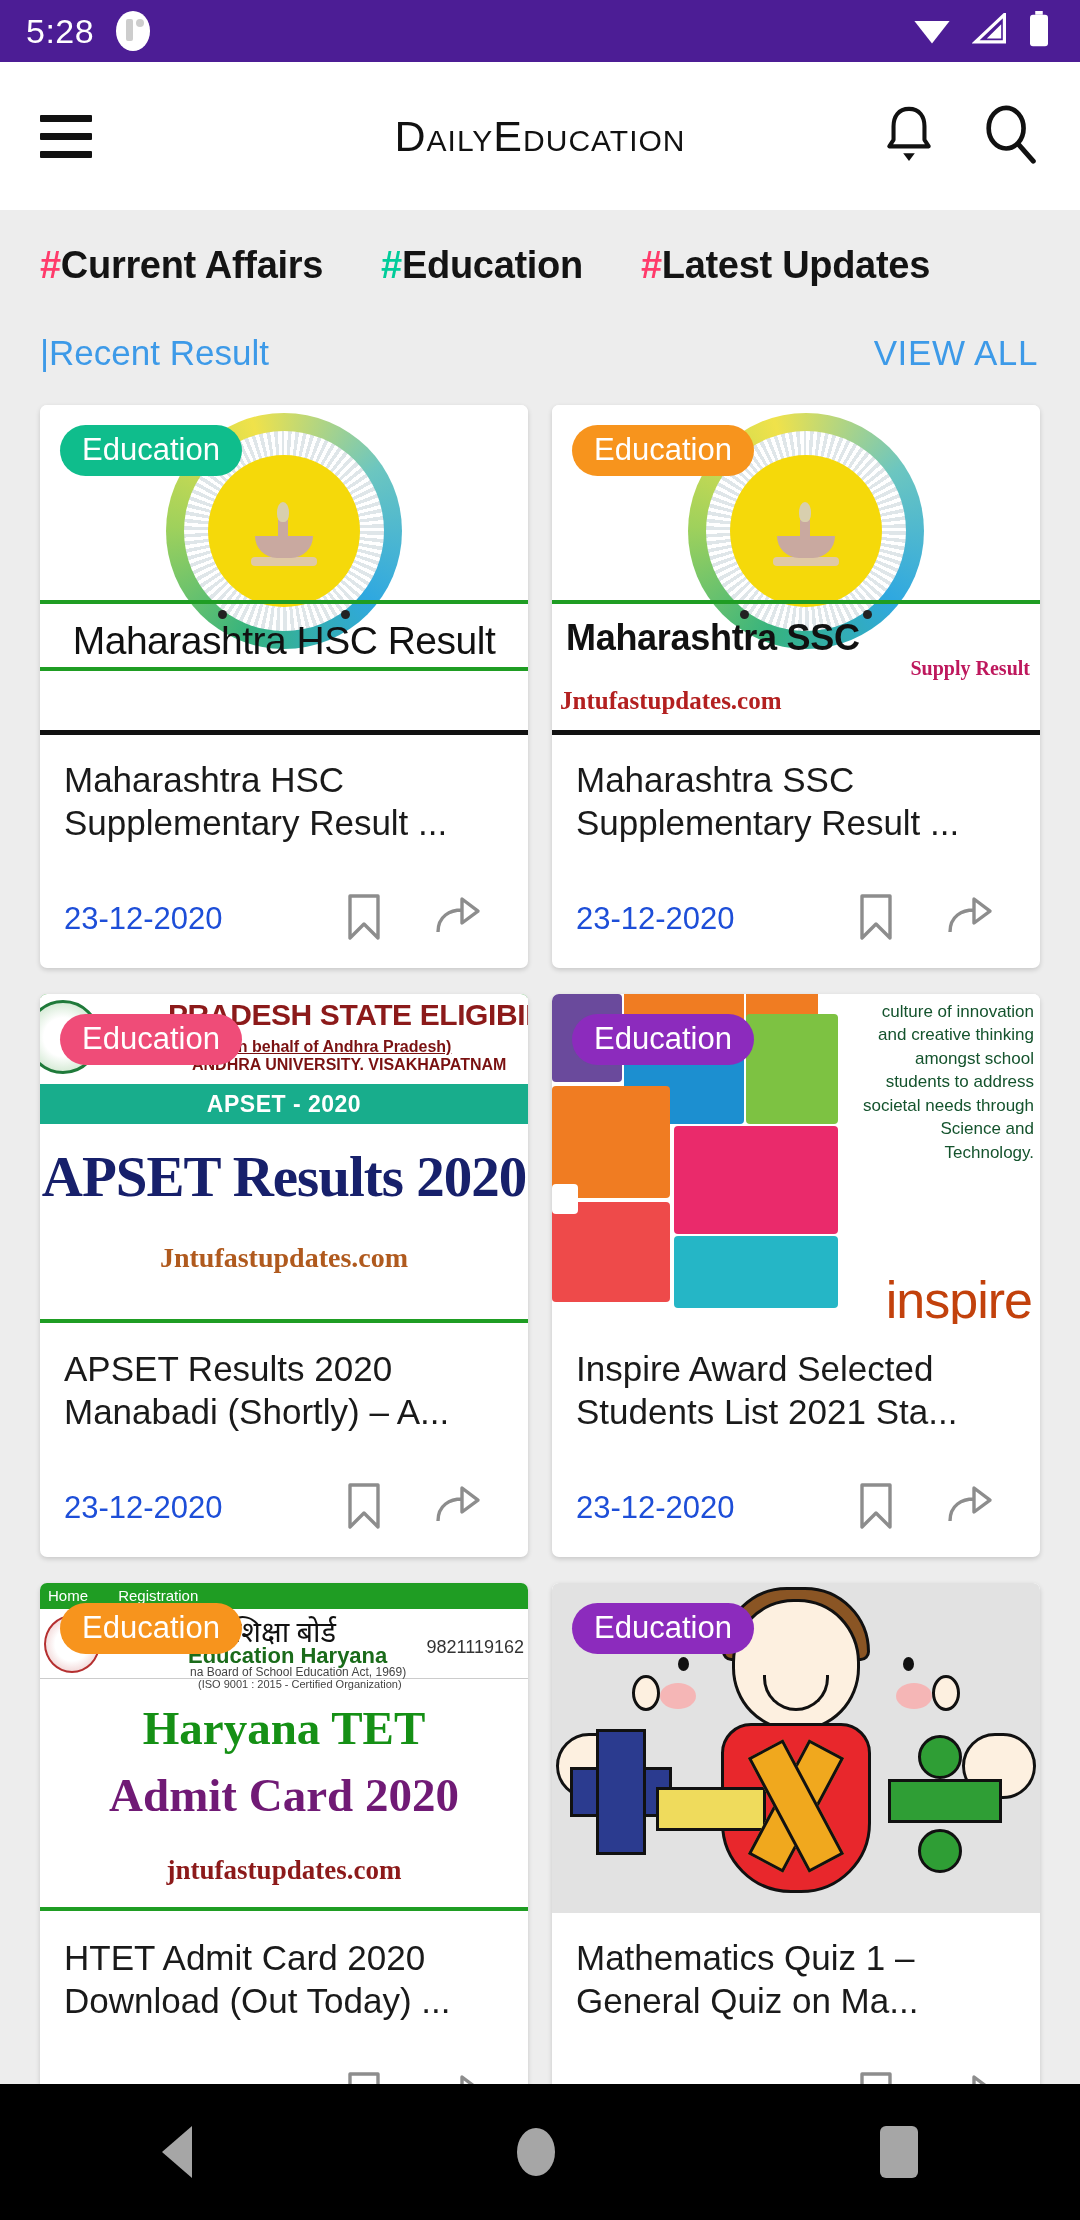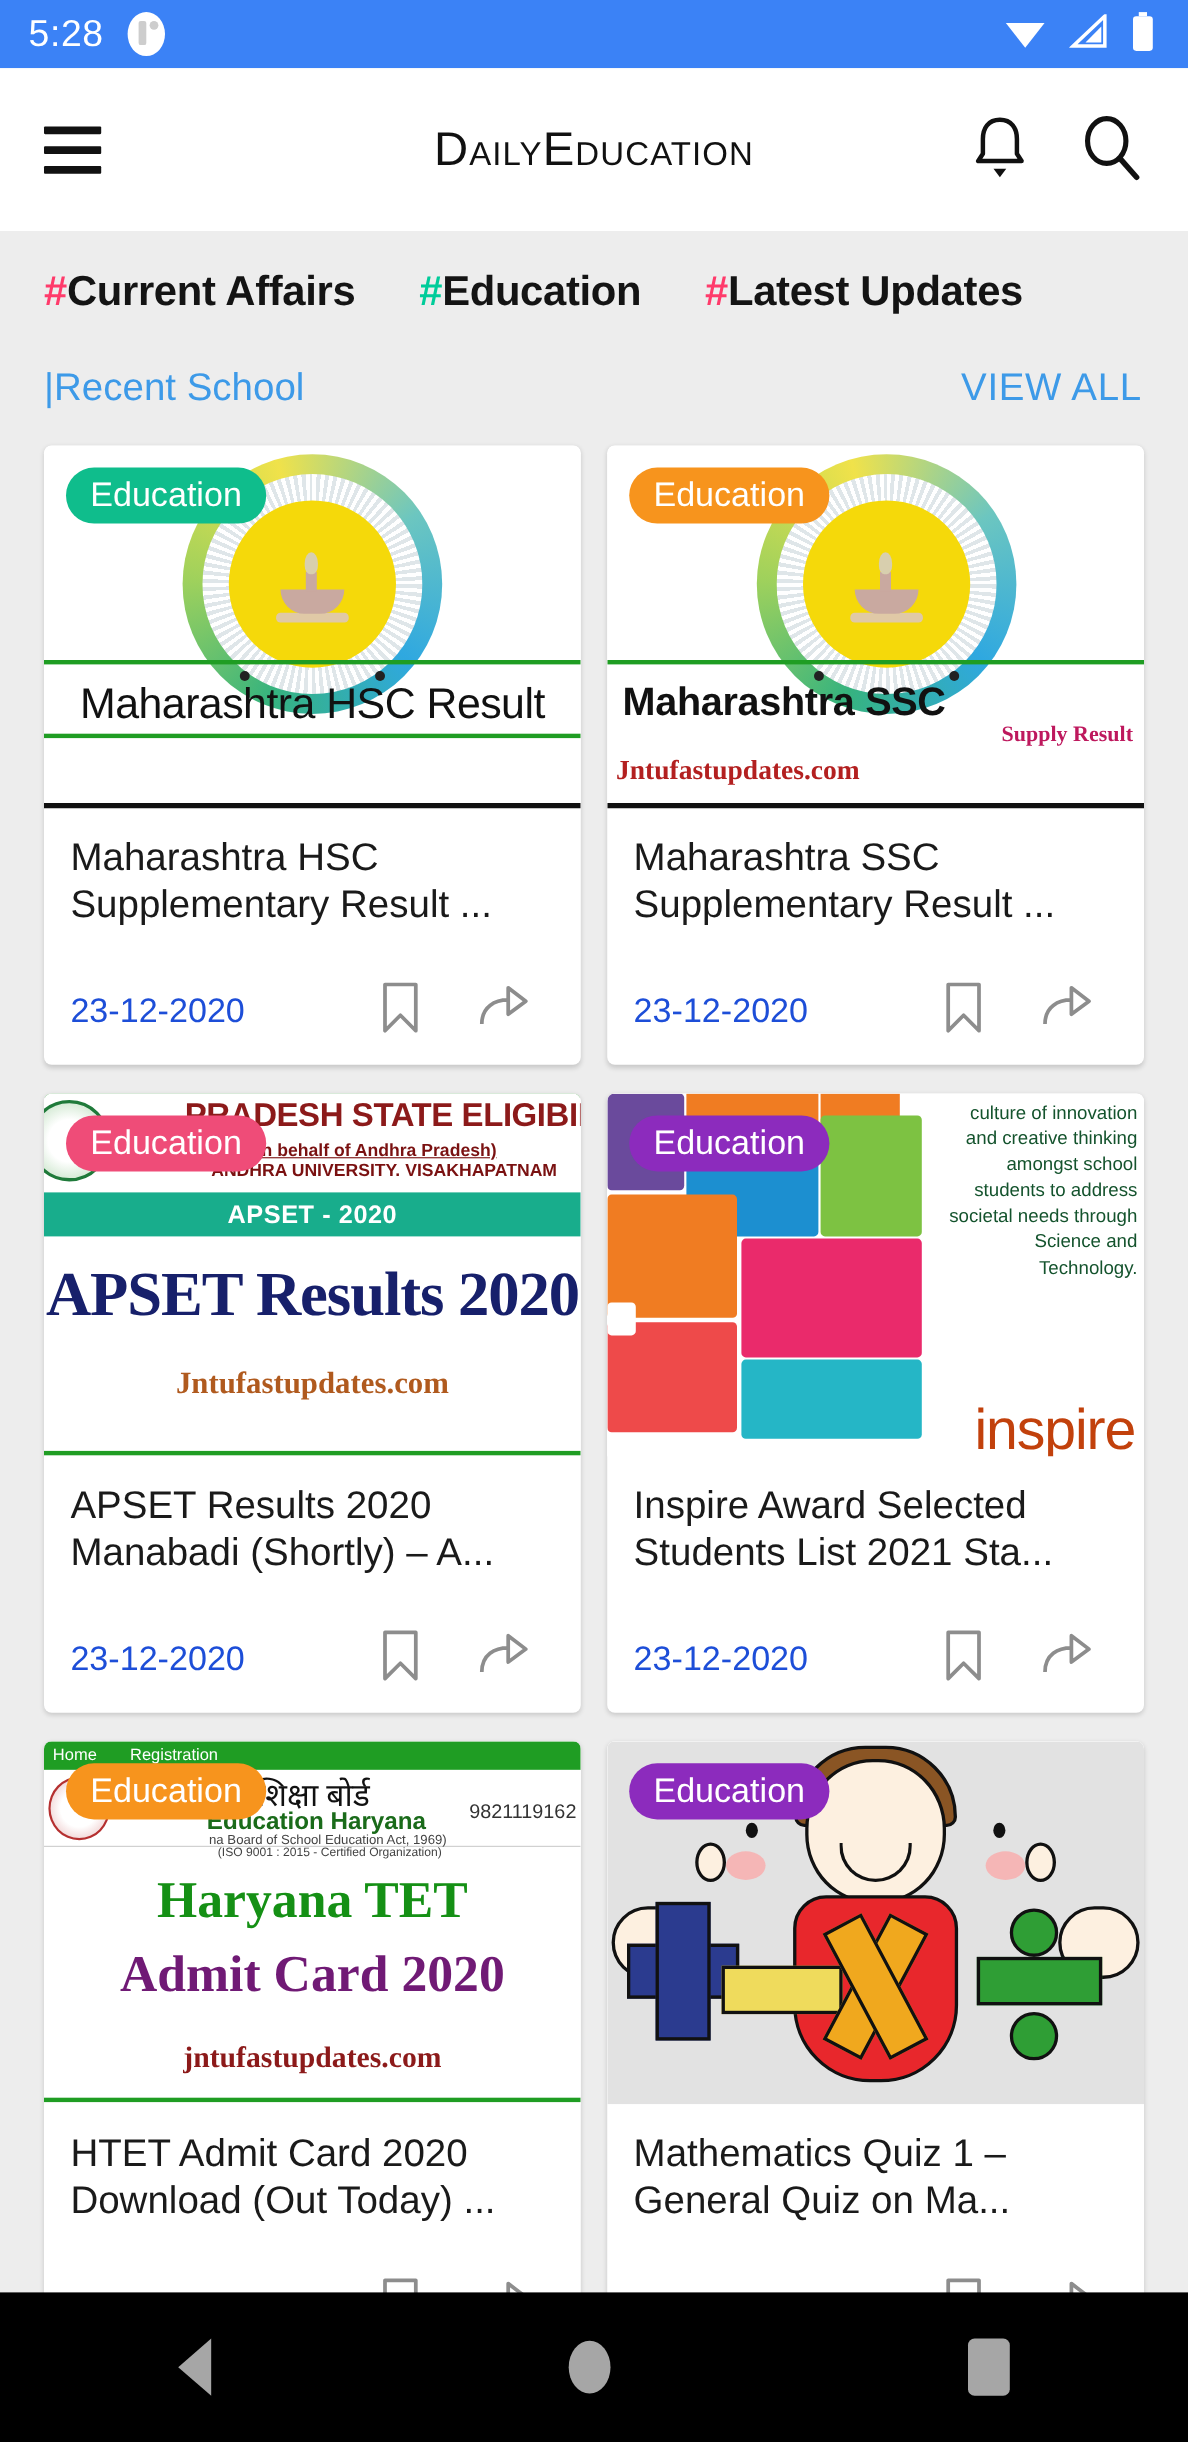--- a/index.html
+++ b/index.html
@@ -6,21 +6,21 @@
   html,body { width:1080px; height:2220px; }
   body {
     font-family:"Liberation Sans", sans-serif;
     background:#ededed;
     overflow:hidden;
     position:relative;
   }
 
   
   .statusbar{
-    height:62px; background:#3b82f6; display:flex; align-items:center;
+    height:62px; background:#4c1d95; display:flex; align-items:center;
     padding:0 26px; color:#ffffff;
   }
   .sb-time{ font-size:34px; letter-spacing:.5px; font-weight:400; color:#ffffff;}
   .sb-appicon{ margin-left:22px; width:34px; height:40px; position:relative;}
   .sb-appicon .oval{
     position:absolute; inset:0; background:#ffffff; border-radius:50%;
   }
   .sb-appicon .glyph{
     position:absolute; left:10px; top:8px; width:7px; height:22px;
     background:#cdcdcd; border-radius:2px;
@@ -331,21 +331,21 @@
   </div>
   <div class="tag">
     <span class="hash" style="color:#00cc9a">#</span><span>Education</span>
   </div>
   <div class="tag">
     <span class="hash" style="color:#ff3b6b">#</span><span>Latest Updates</span>
   </div>
 </div>
 
 <div class="section-row">
-  <div class="section-title">|Recent School</div>
+  <div class="section-title">|Recent Result</div>
   <div class="view-all">VIEW ALL</div>
 </div>
 
 <div class="grid">
 
   <div class="card">
     <div class="card-media">
       <div class="img-mock">
         <div class="seal-wrap">
           <div class="seal-outer"></div>

